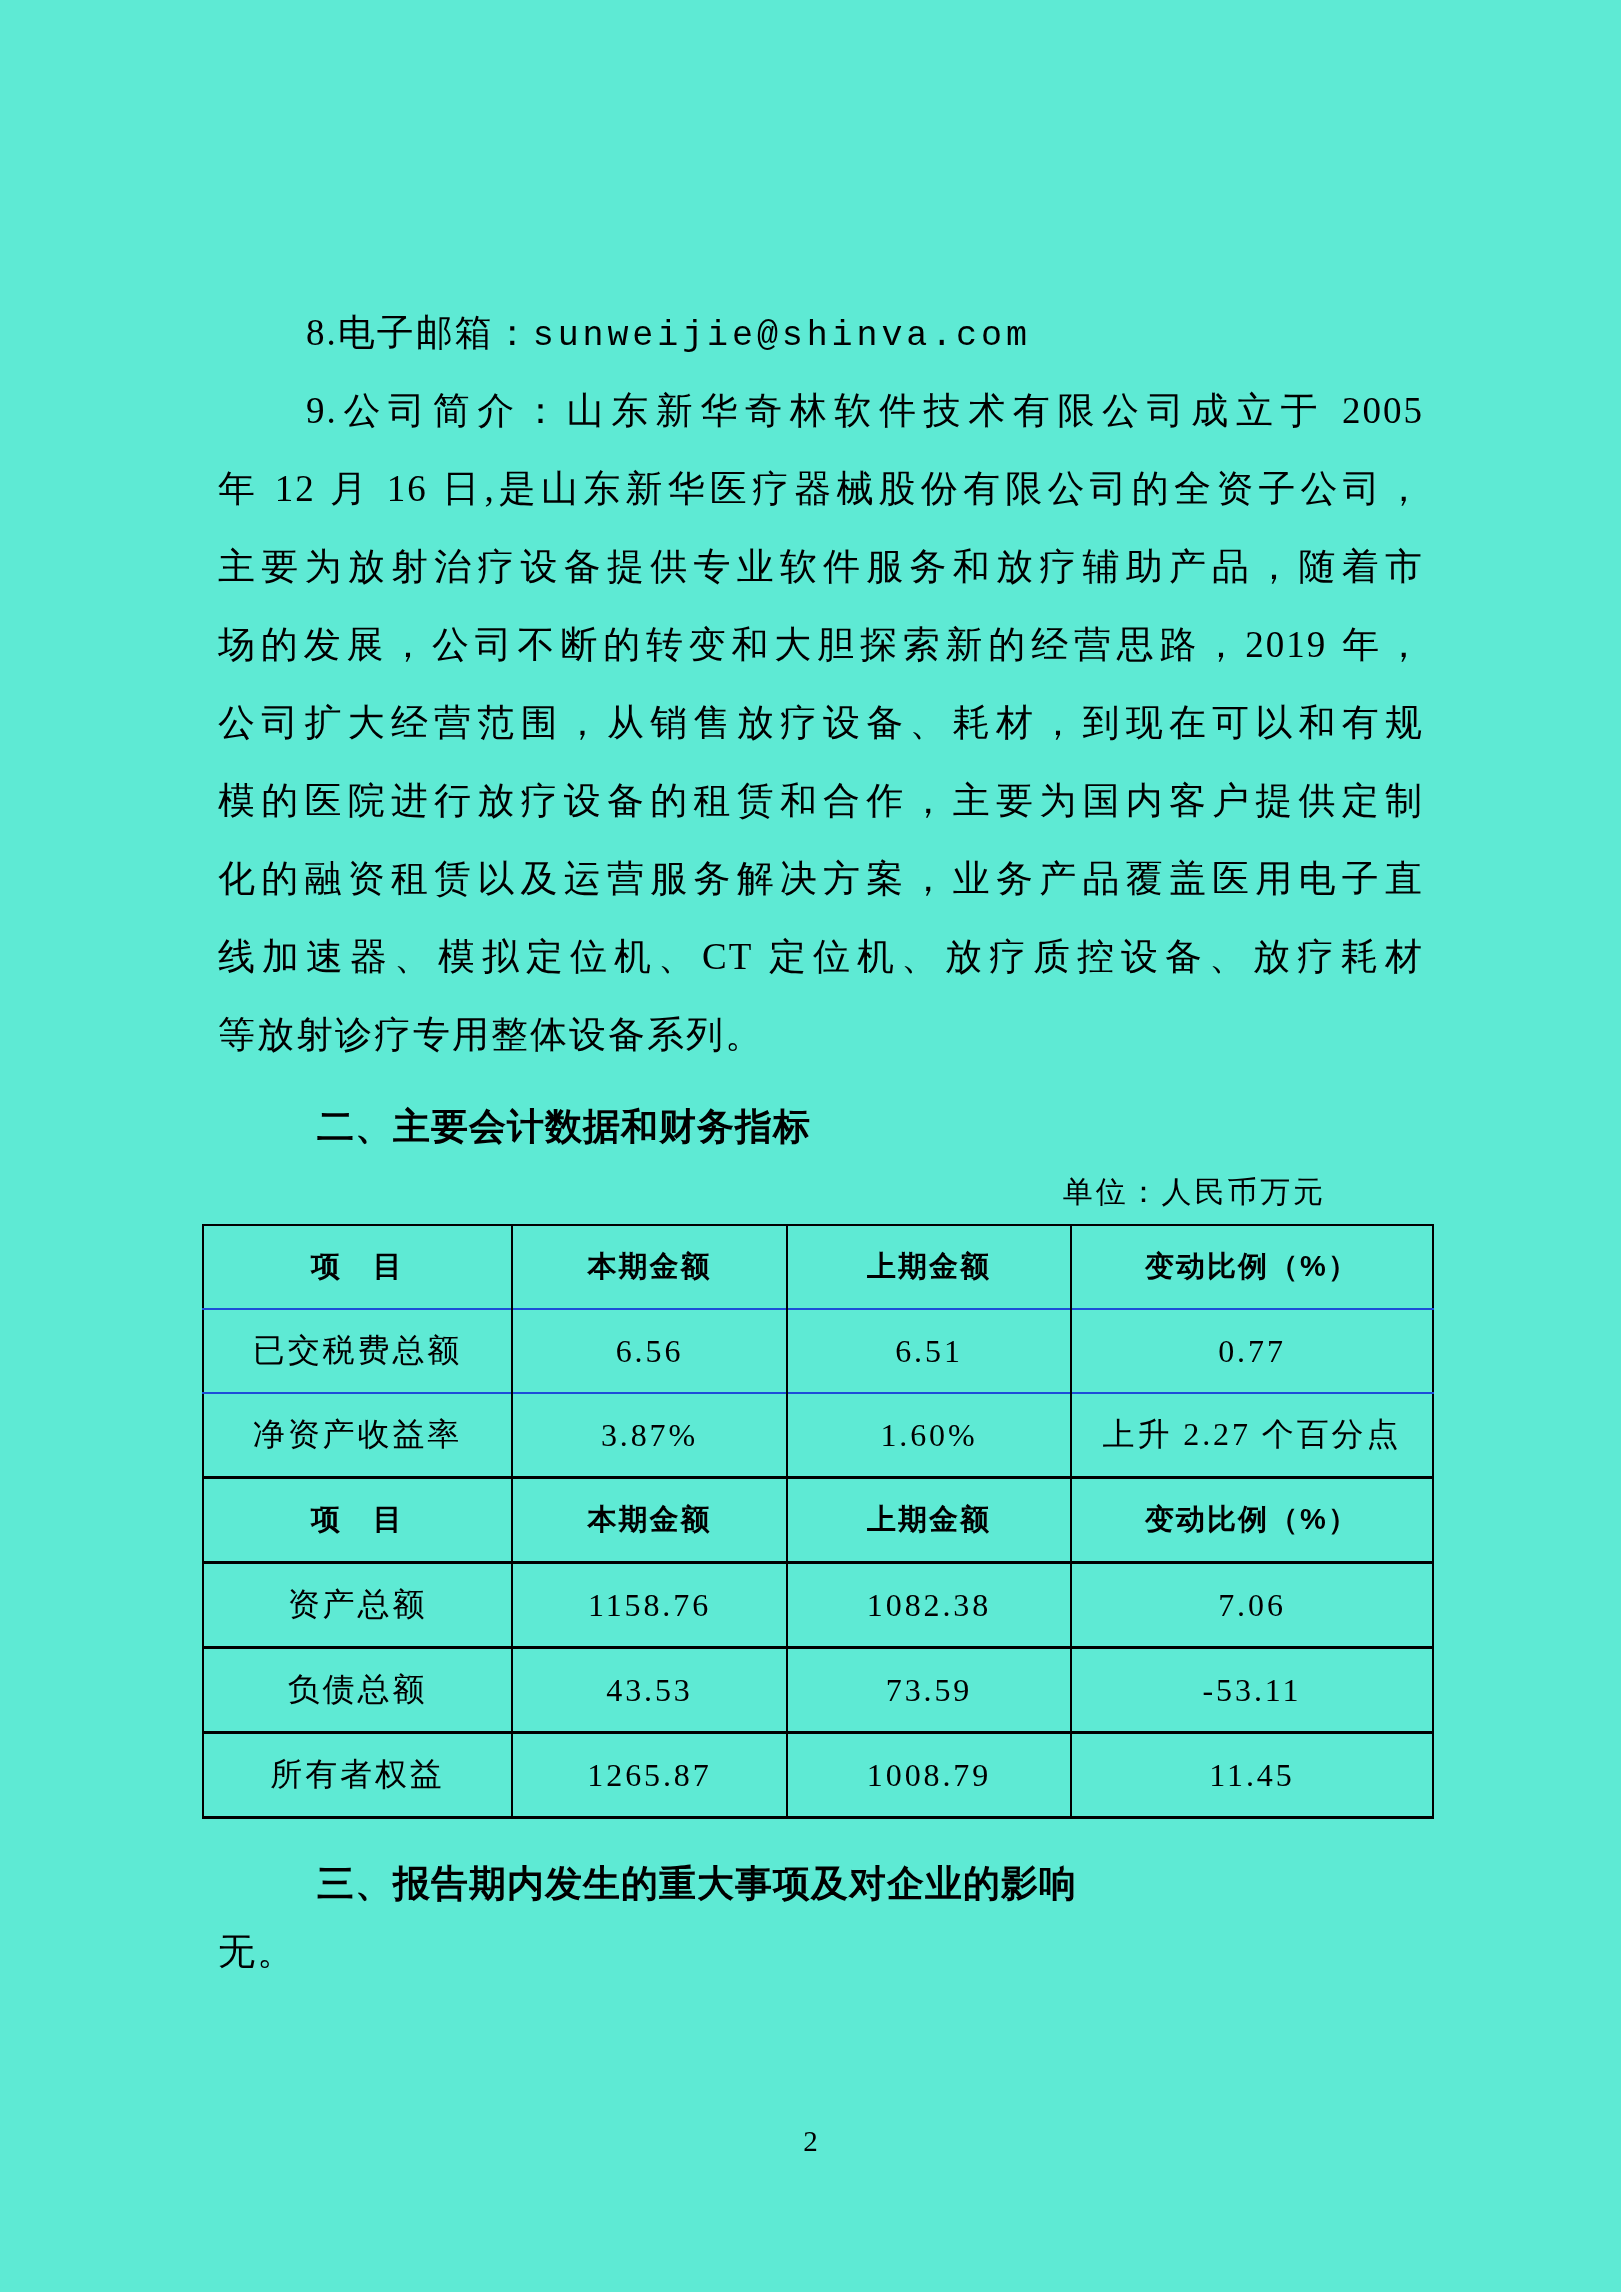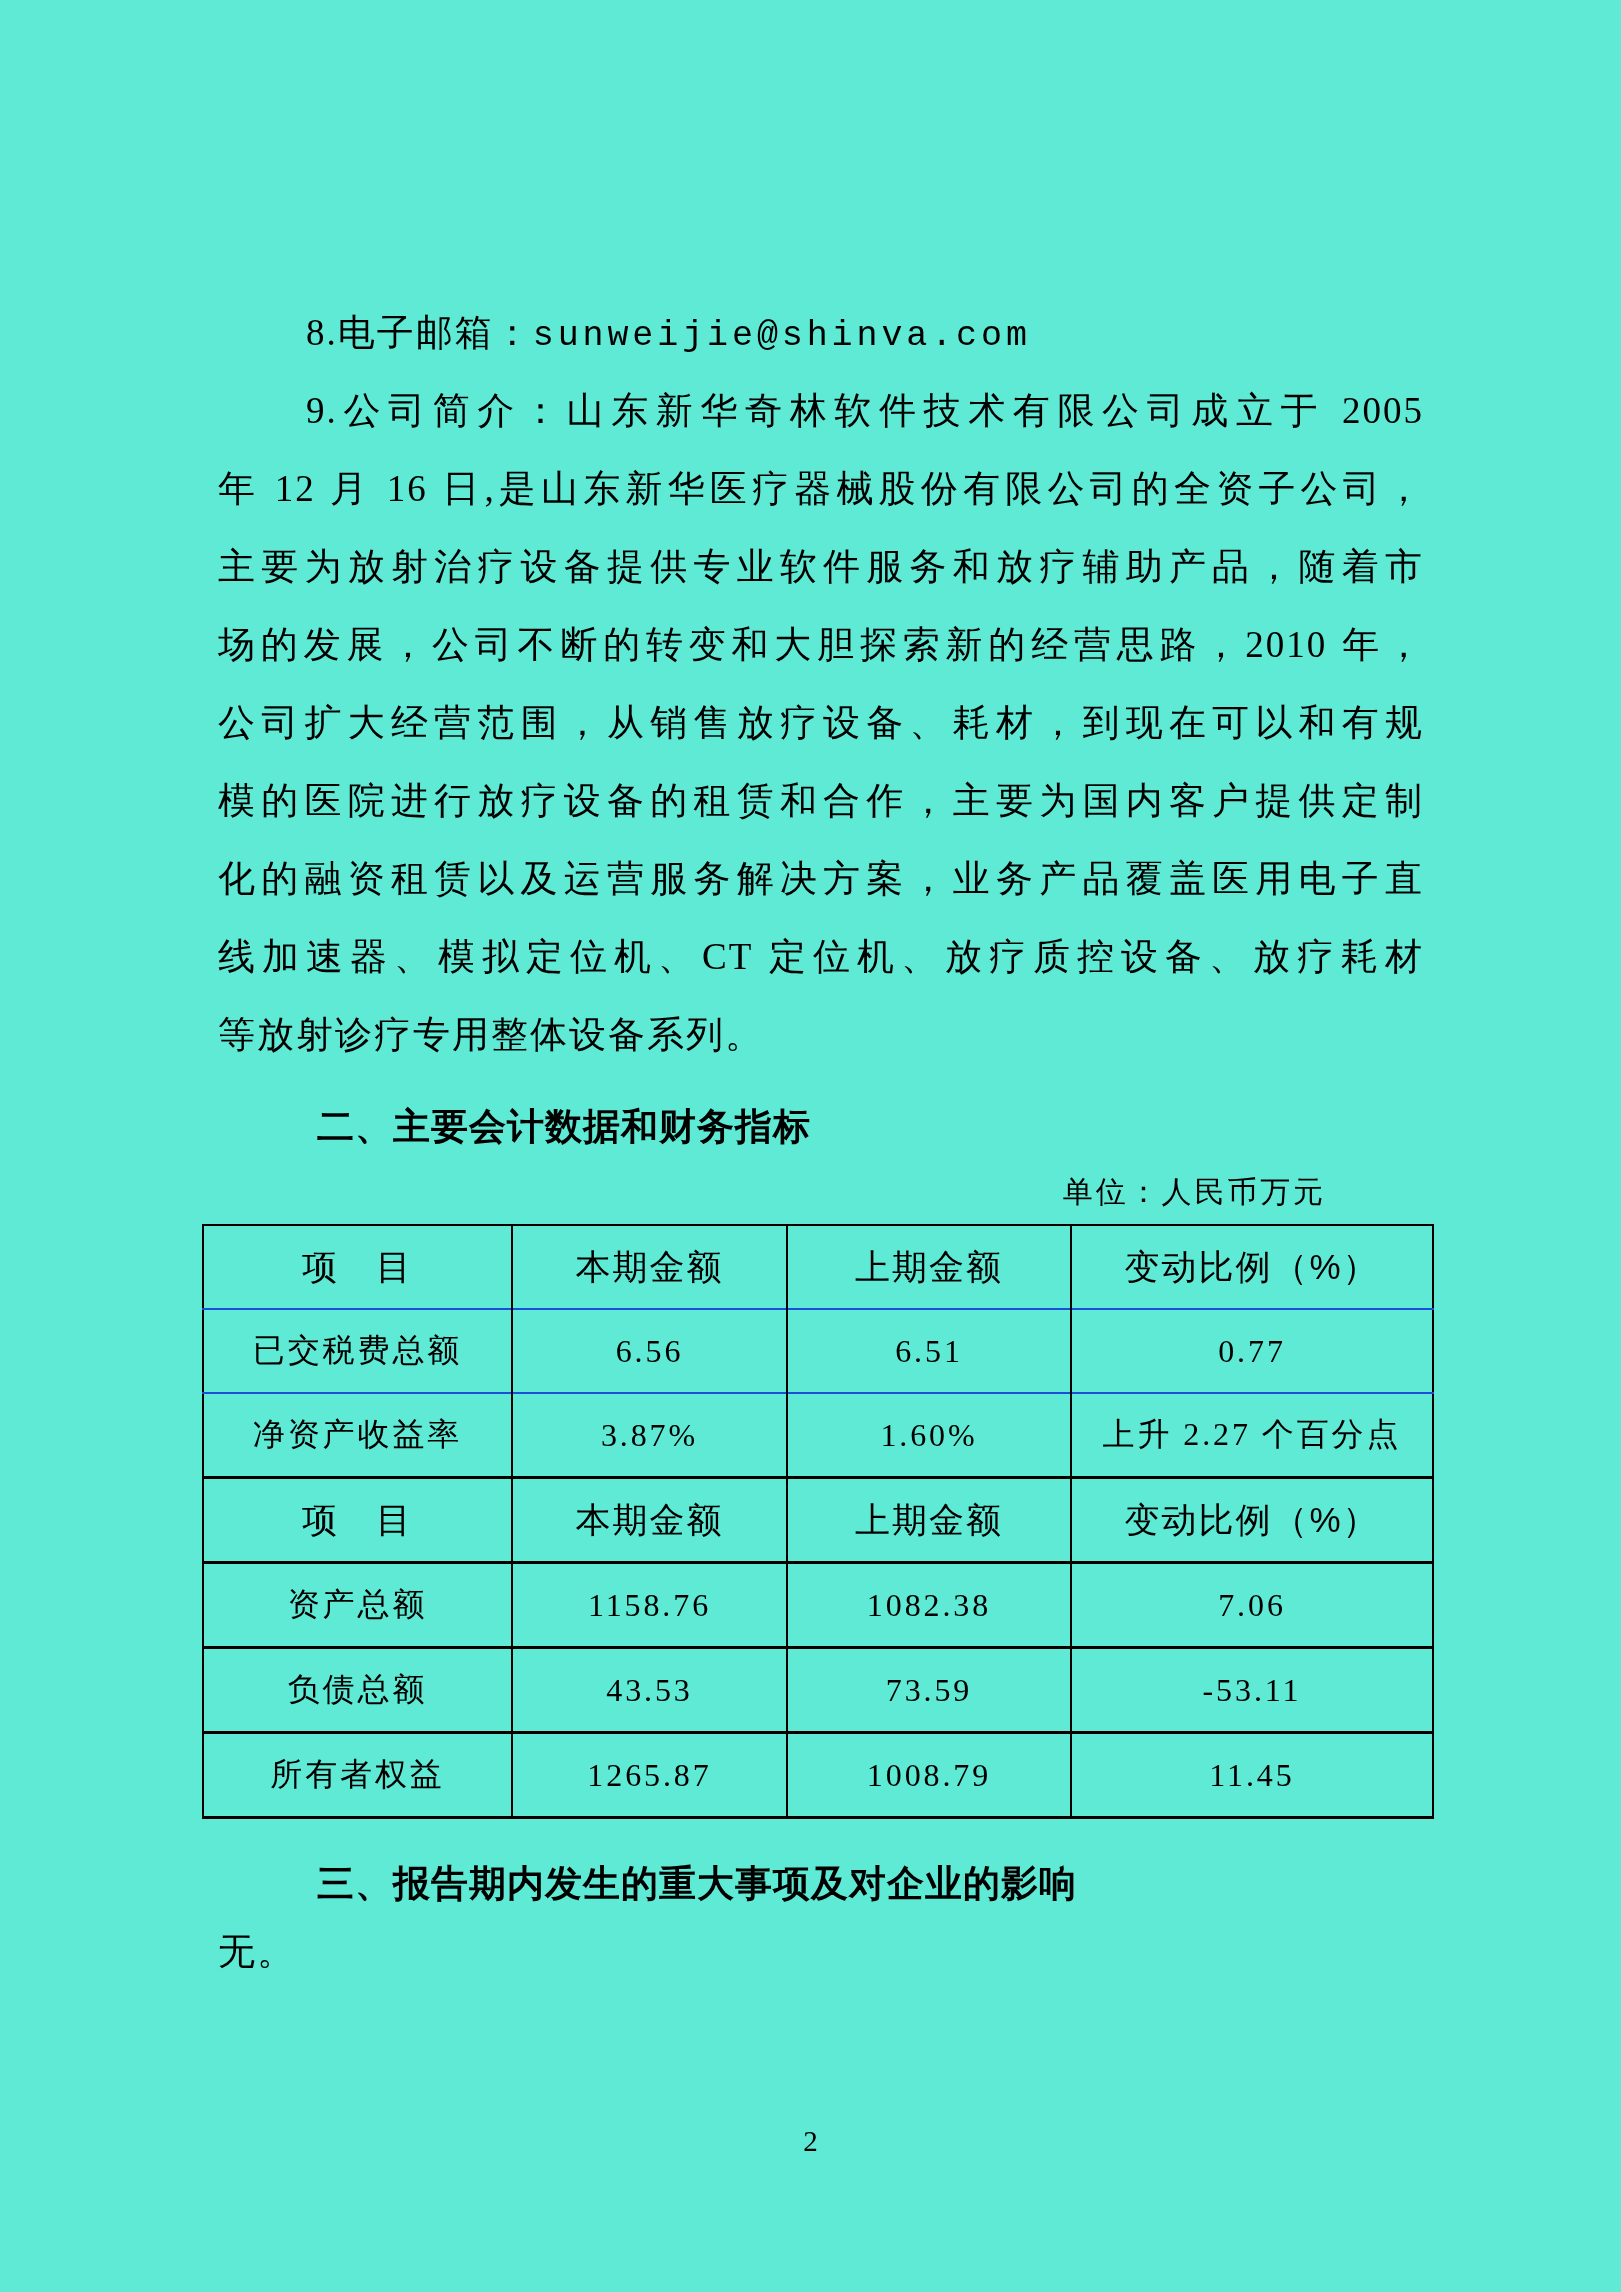--- a/index.html
+++ b/index.html
@@ -87,22 +87,22 @@
     font-size: 32px;
     letter-spacing: 2.9px;
     overflow: hidden;
     white-space: nowrap;
   }
   .fin-table td:first-child { border-left: none; }
   .fin-table tr.rule-thin  td { border-top: 2px solid #1d4ed8; }
   .fin-table tr.rule-thick td { border-top: 3.9px solid #000; }
   .fin-table tr.header td {
     font-family: "Liberation Sans", "DejaVu Sans", sans-serif;
-    font-weight: 400;
-    font-size: 35px;
+    font-weight: 700;
+    font-size: 29px;
     letter-spacing: 2px;
   }
 
   .none-text {
     position: absolute;
     left: 218px;
     top: 1913px;
     font-size: 37px;
     letter-spacing: 2px;
     line-height: 78px;
@@ -120,21 +120,21 @@
 </head>
 <body>
 
 <div class="sheet">
 
   <div class="paragraphs" id="paragraphs">
       <div class="para-line indent"><span>8.电子邮箱：</span><span class="email">sunweijie@shinva.com</span></div>
       <div class="para-line justify indent">9.公司简介：山东新华奇林软件技术有限公司成立于 2005</div>
       <div class="para-line justify">年 12 月 16 日,是山东新华医疗器械股份有限公司的全资子公司，</div>
       <div class="para-line justify">主要为放射治疗设备提供专业软件服务和放疗辅助产品，随着市</div>
-      <div class="para-line justify">场的发展，公司不断的转变和大胆探索新的经营思路，2010 年，</div>
+      <div class="para-line justify">场的发展，公司不断的转变和大胆探索新的经营思路，2019 年，</div>
       <div class="para-line justify">公司扩大经营范围，从销售放疗设备、耗材，到现在可以和有规</div>
       <div class="para-line justify">模的医院进行放疗设备的租赁和合作，主要为国内客户提供定制</div>
       <div class="para-line justify">化的融资租赁以及运营服务解决方案，业务产品覆盖医用电子直</div>
       <div class="para-line justify">线加速器、模拟定位机、CT 定位机、放疗质控设备、放疗耗材</div>
       <div class="para-line">等放射诊疗专用整体设备系列。</div>
     </div>
 
   <h2 class="heading h2-pos">二、主要会计数据和财务指标</h2>
 
   <div class="unit">单位：人民币万元</div>

